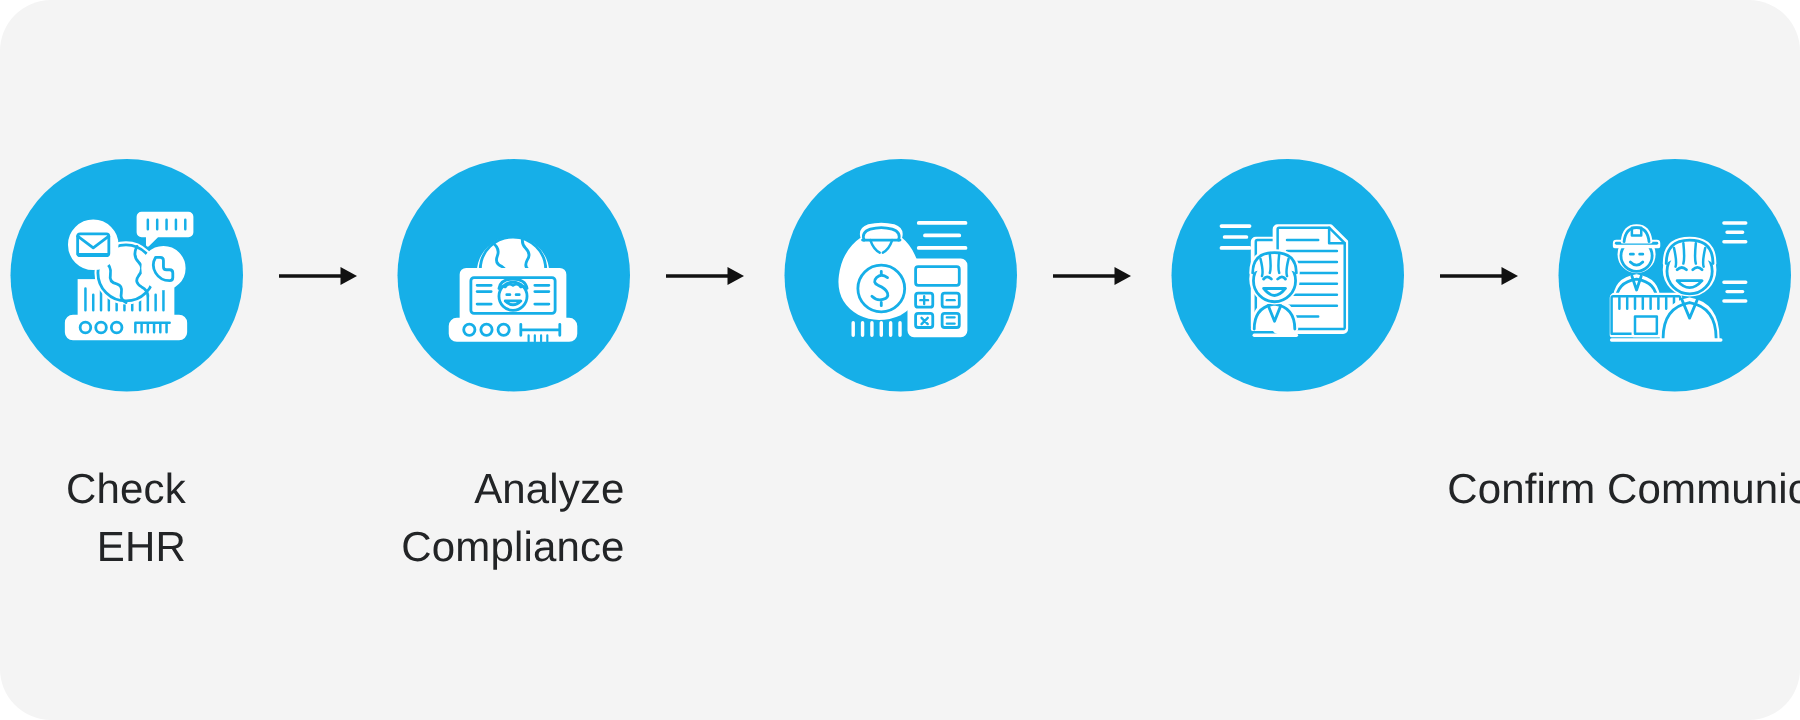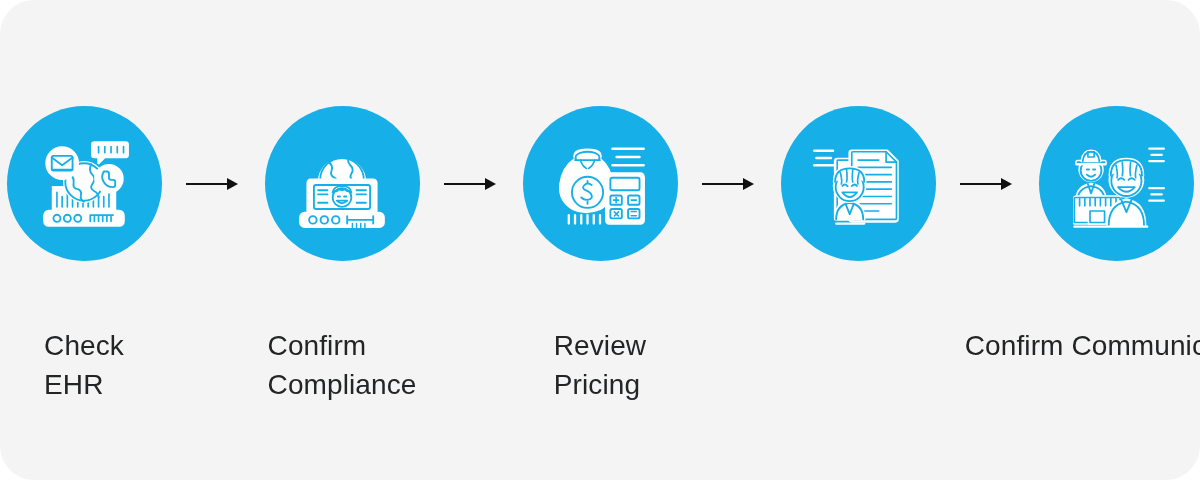--- a/index.html
+++ b/index.html
@@ -58,22 +58,22 @@
     align-items: center;
     justify-content: center;
     flex: 0 0 155px;
   }
   .circle svg {
     display: block;
     width: 104px;
     height: 104px;
   }
   .step-label {
-    margin-top: 66px;
-    text-align: left;
+    margin-top: 46px;
+    text-align: right;
     color: #222426;
     font-size: 28px;
     line-height: 1.38;
     letter-spacing: 0.1px;
     font-weight: 400;
     white-space: pre-line;
   }
   .arrow {
     flex: 0 0 62px;
     width: 62px;
@@ -162,21 +162,21 @@
 
             <path d="M14 78 H86 a4 4 0 0 1 4 4 v5 a4 4 0 0 1 -4 4 H14 a4 4 0 0 1 -4 -4 v-5 a4 4 0 0 1 4 -4 Z" fill="#ffffff" stroke="#ffffff"></path>
             <circle cx="22" cy="84.5" r="3.6" fill="none" stroke="#16afe8" stroke-width="1.8"></circle>
             <circle cx="33" cy="84.5" r="3.6" fill="none" stroke="#16afe8" stroke-width="1.8"></circle>
             <circle cx="44" cy="84.5" r="3.6" fill="none" stroke="#16afe8" stroke-width="1.8"></circle>
             <path d="M55 84.5 H80 M55 81 V88 M80 81 V88" stroke="#16afe8" stroke-width="1.8"></path>
             <path d="M60 88 V92 M64 88 V92 M68 88 V92 M72 88 V92" stroke="#16afe8" stroke-width="1.4"></path>
           </g>
         </svg>
       </div>
-      <div class="step-label">Confirm
+      <div class="step-label">Analyze
 Compliance</div>
     </div>
 
     <div class="arrow">
       <svg viewBox="0 0 54 20">
         <path d="M0 10 H42" stroke="#111111" stroke-width="2.2" fill="none"></path>
         <path d="M41 4 L52 10 L41 16 Z" fill="#111111"></path>
       </svg>
     </div>
 
@@ -203,22 +203,20 @@
             <rect x="77" y="61" width="11" height="9" rx="1.6" fill="none" stroke="#16afe8" stroke-width="1.8"></rect>
             <rect x="60" y="74" width="11" height="9" rx="1.6" fill="none" stroke="#16afe8" stroke-width="1.8"></rect>
             <rect x="77" y="74" width="11" height="9" rx="1.6" fill="none" stroke="#16afe8" stroke-width="1.8"></rect>
             <path d="M63 65.5 H68 M65.5 63 V68" stroke="#16afe8" stroke-width="1.5"></path>
             <path d="M80 65.5 H85" stroke="#16afe8" stroke-width="1.5"></path>
             <path d="M63.8 76.8 L67.8 80.8 M67.8 76.8 L63.8 80.8" stroke="#16afe8" stroke-width="1.5"></path>
             <path d="M80 76.5 H85 M80 80.5 H85" stroke="#16afe8" stroke-width="1.5"></path>
           </g>
         </svg>
       </div>
-      <div class="step-label">Review
-Pricing</div>
     </div>
 
     <div class="arrow">
       <svg viewBox="0 0 54 20">
         <path d="M0 10 H42" stroke="#111111" stroke-width="2.2" fill="none"></path>
         <path d="M41 4 L52 10 L41 16 Z" fill="#111111"></path>
       </svg>
     </div>
 
     <div class="step">

